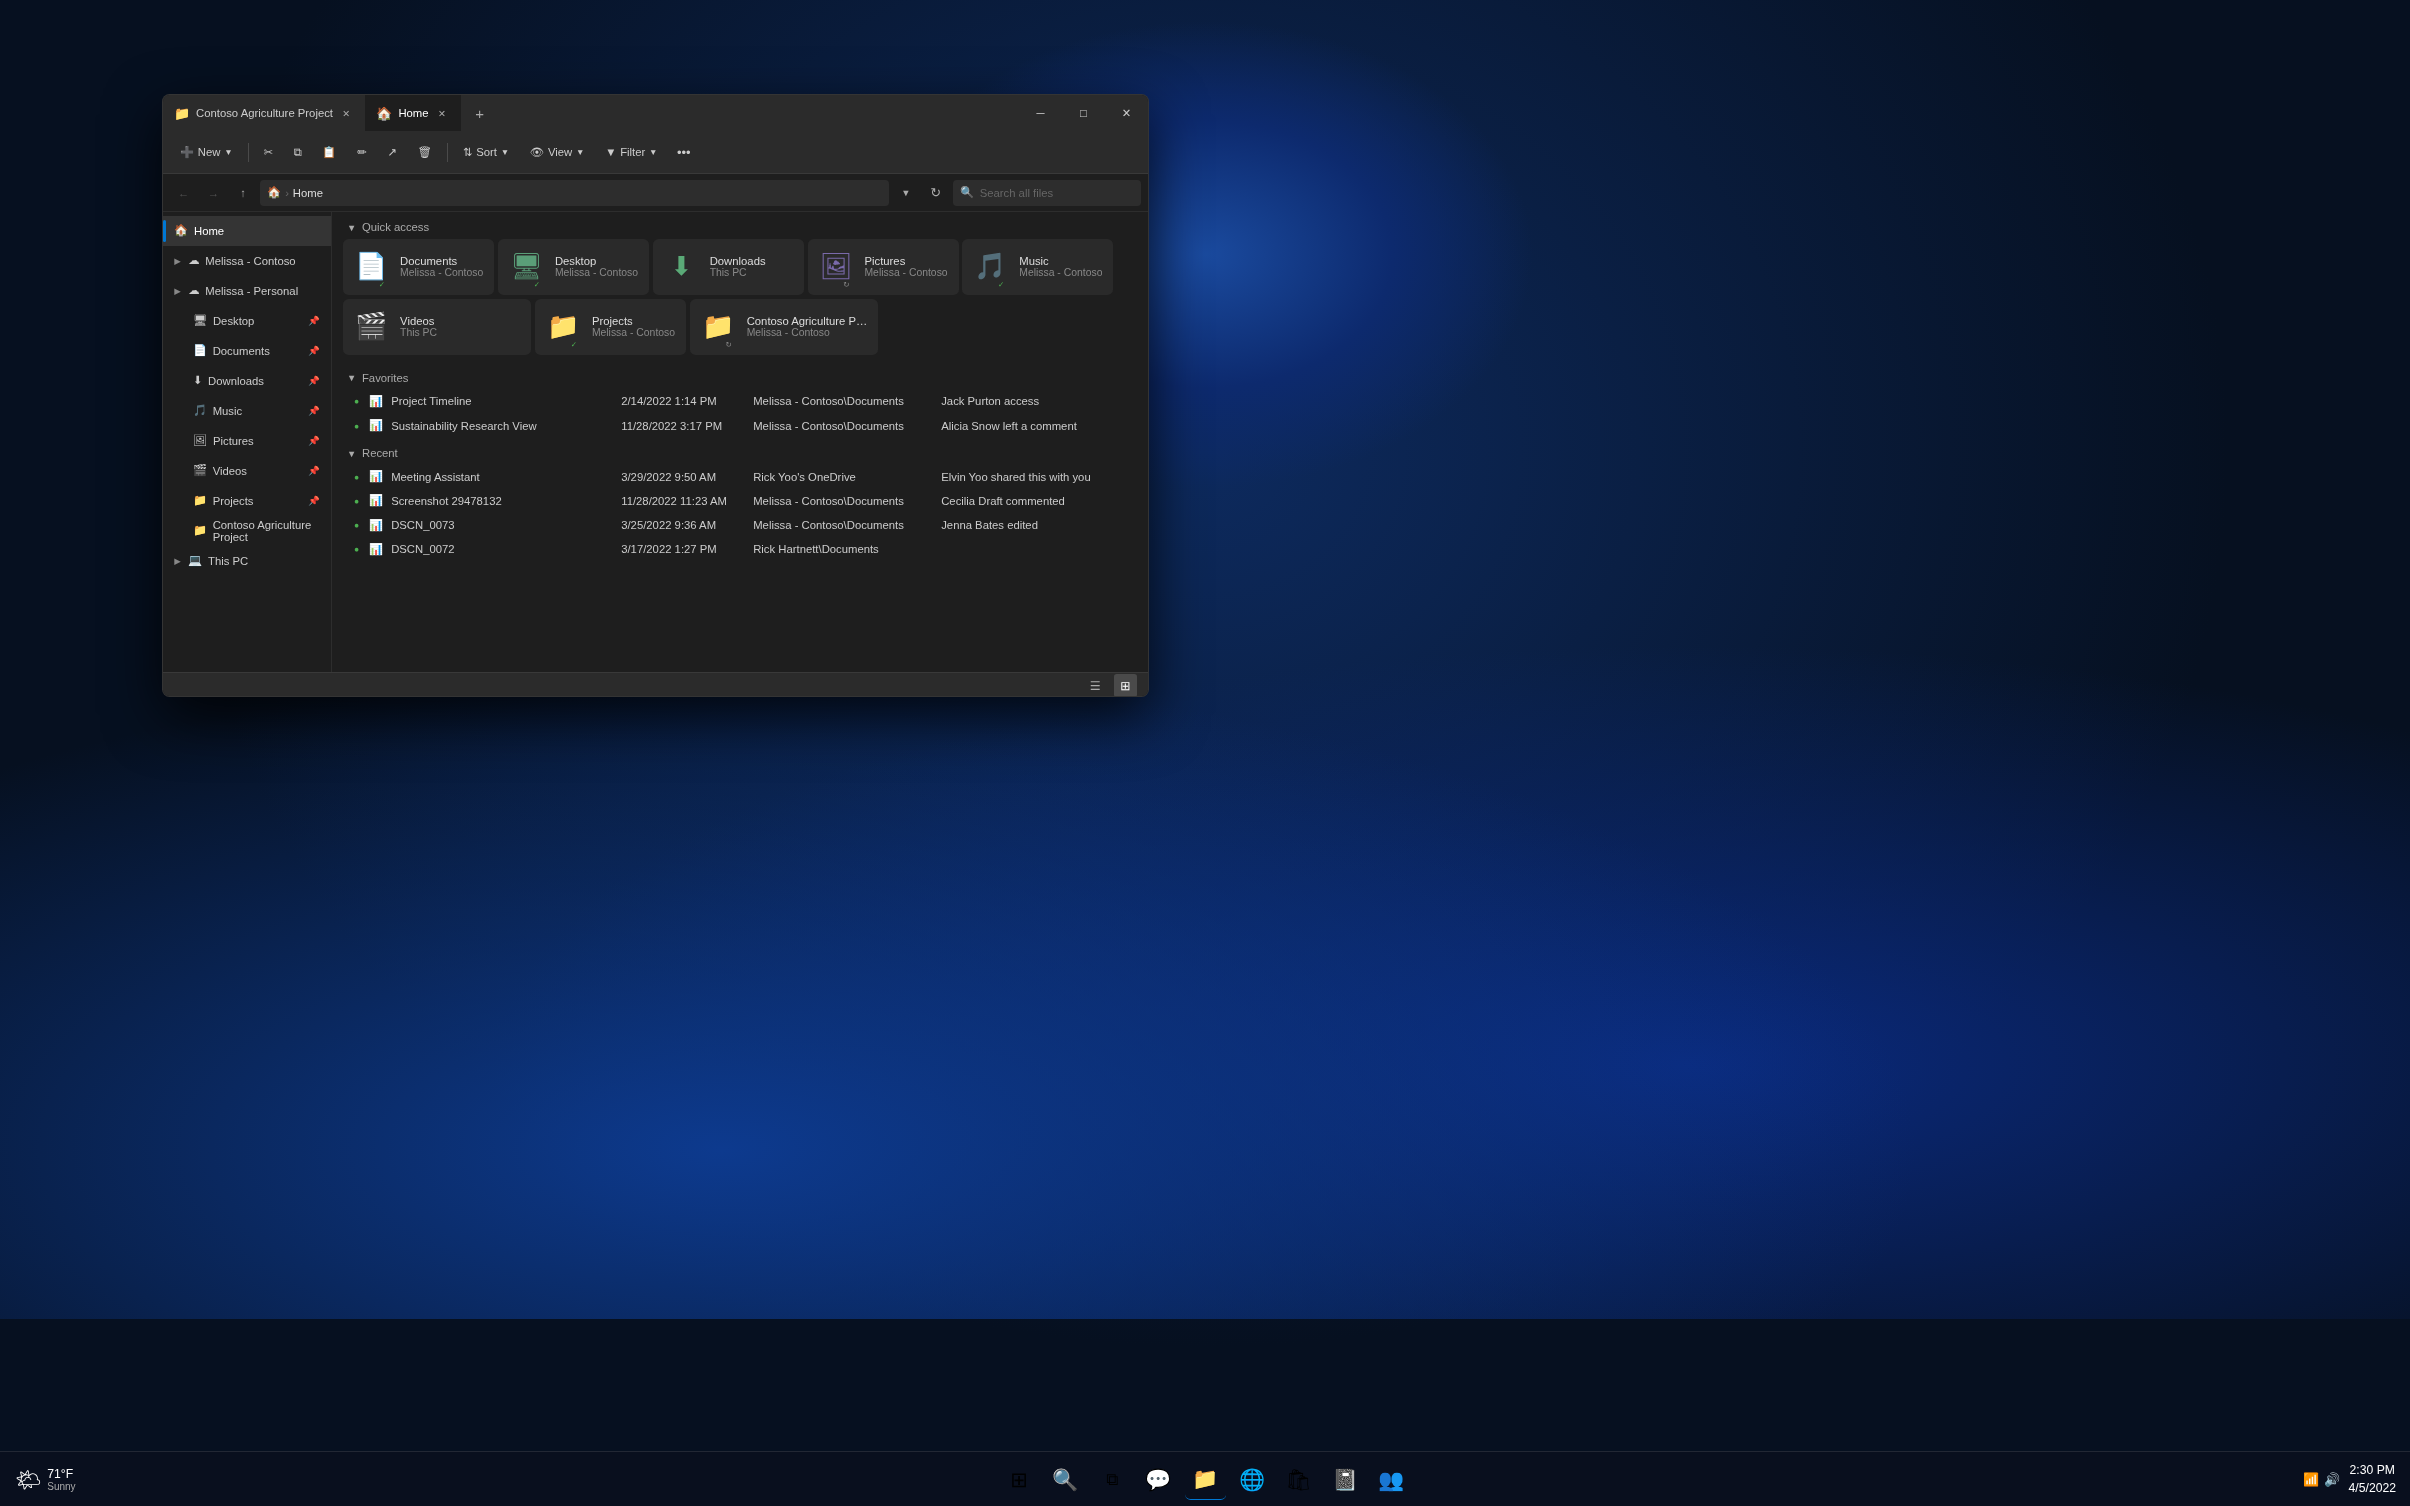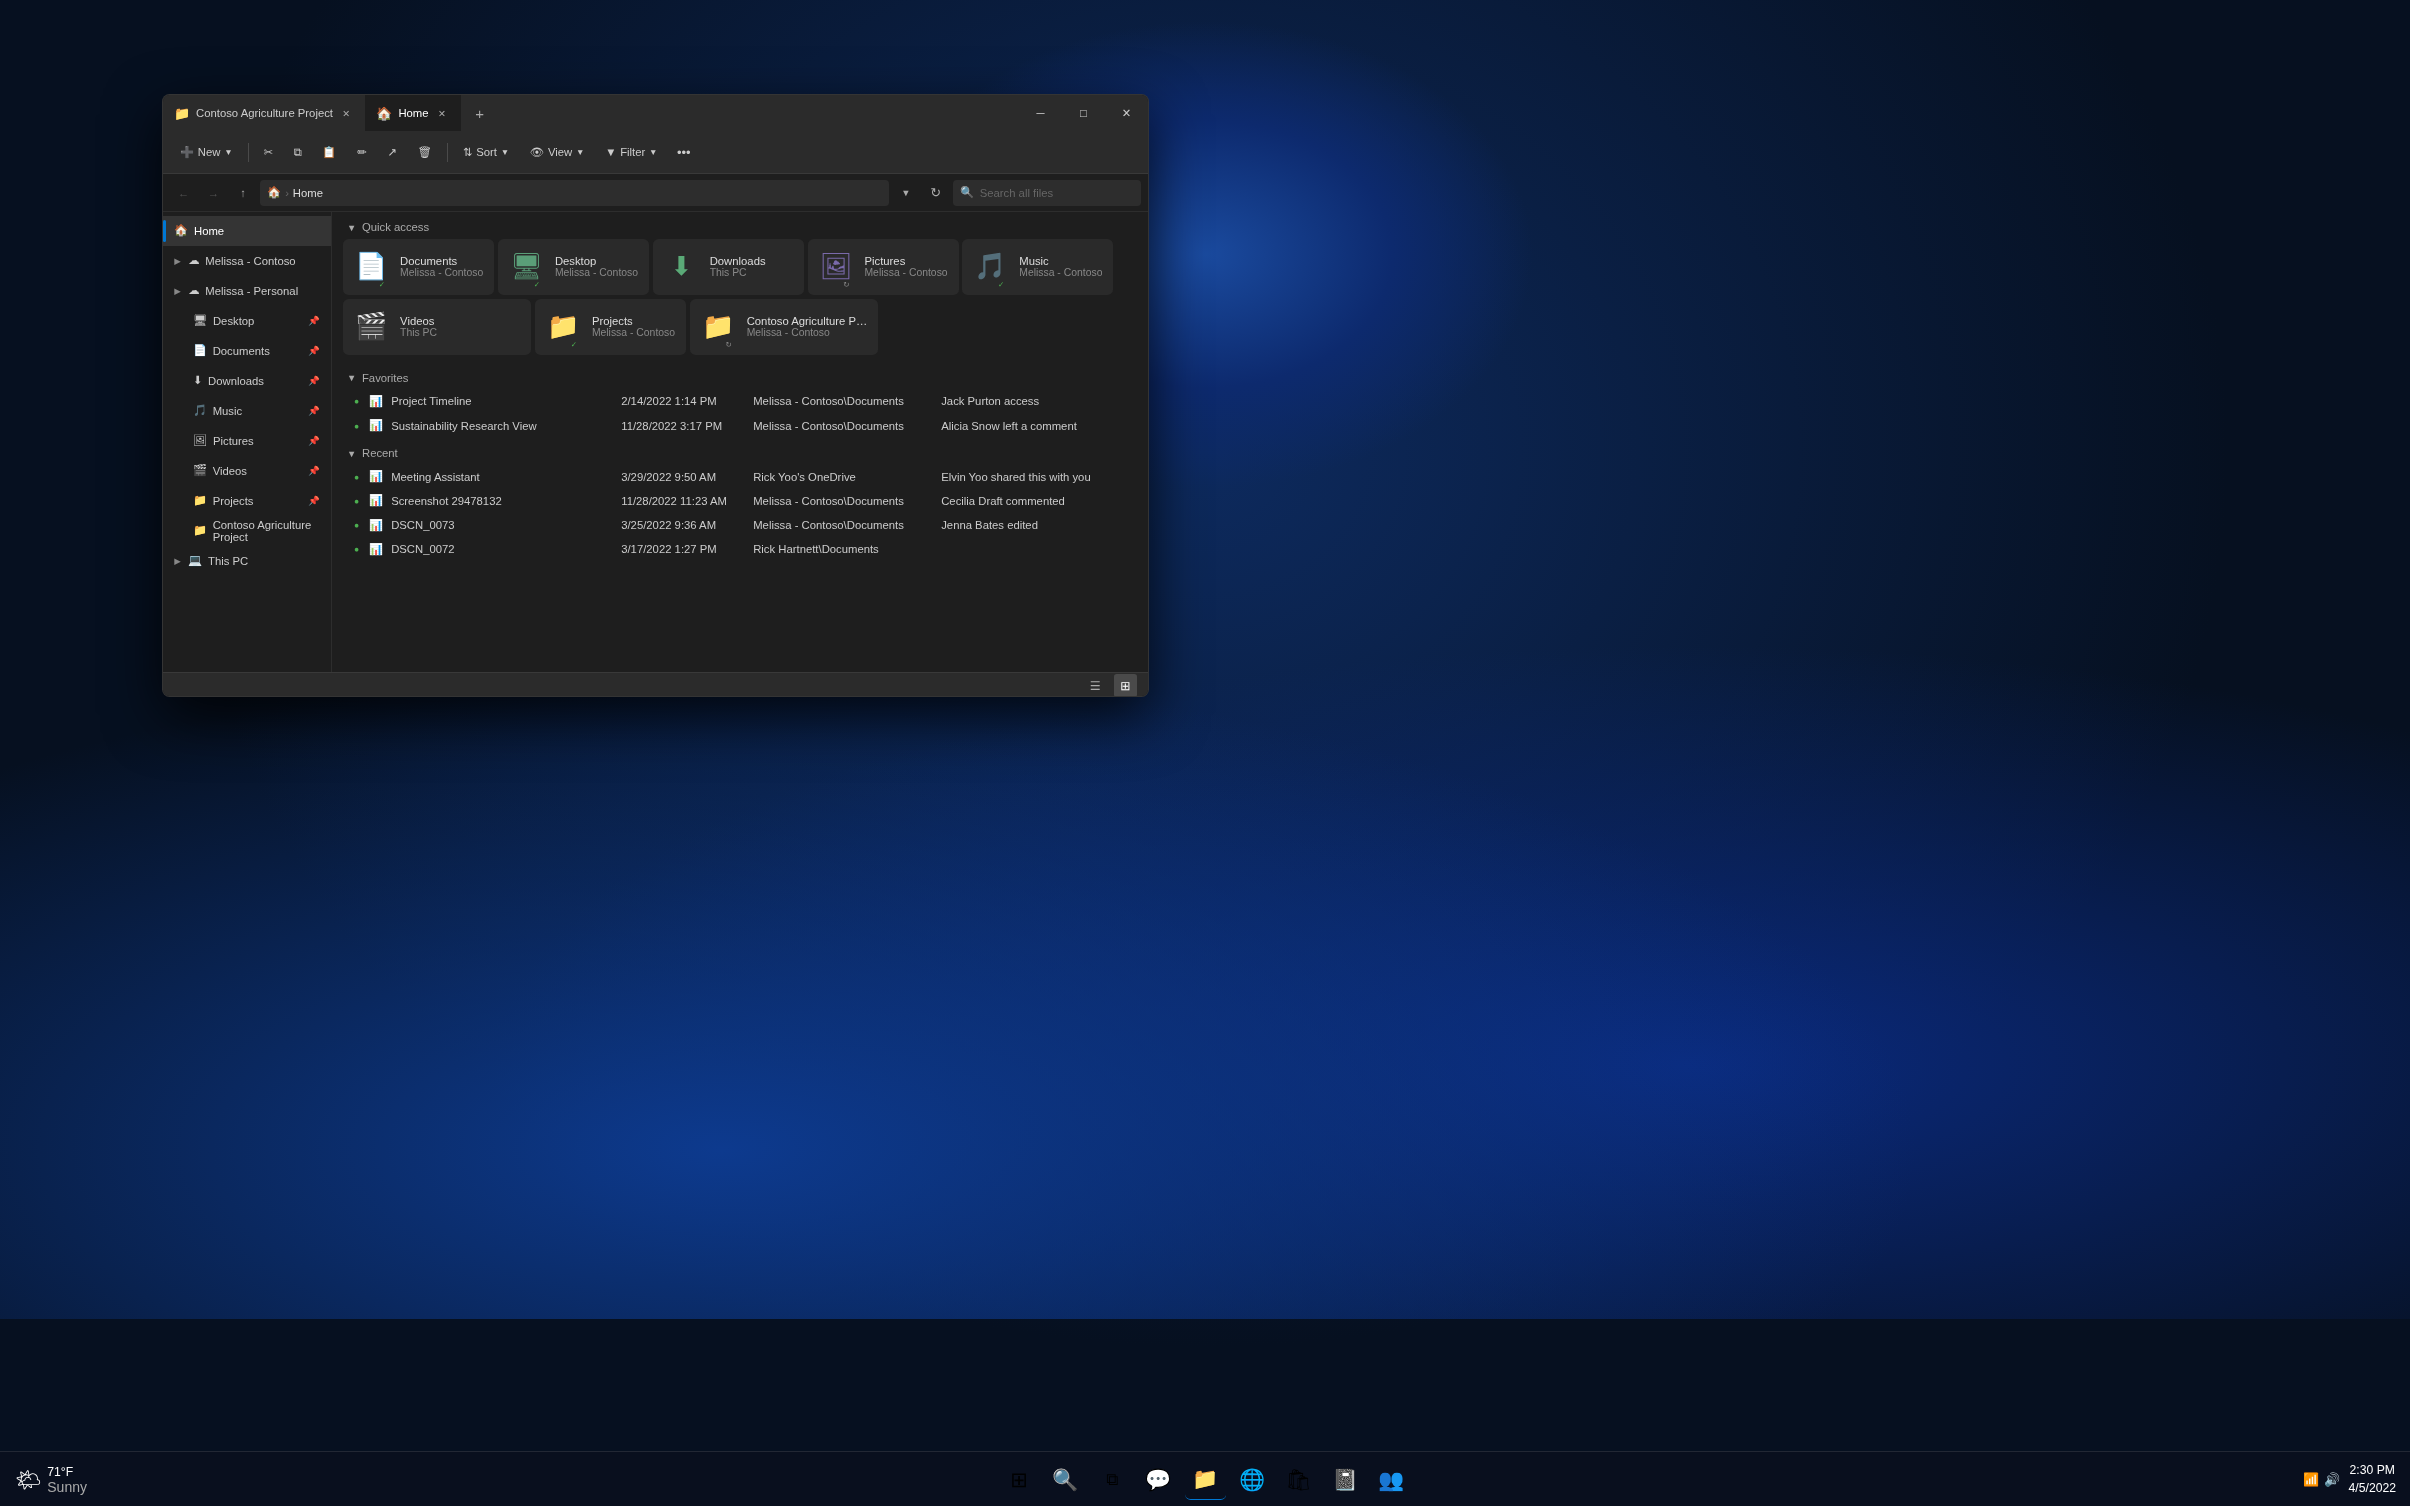--- a/index.html
+++ b/index.html
@@ -784,21 +784,21 @@
     <div class="status-view-btn active">⊞</div>
   </div>
 
 </div>
 
 <div class="taskbar">
   <div class="taskbar-left">
     <span class="weather-icon">🌤</span>
     <div>
       <div>71°F</div>
-      <div style="font-size:14px;color:#aaa;">Sunny</div>
+      <div style="font-size:10px;color:#aaa;">Sunny</div>
     </div>
   </div>
   <div class="taskbar-center">
     <div class="taskbar-icon">⊞</div>
     <div class="taskbar-icon">🔍</div>
     <div class="taskbar-icon" style="font-size:17px;">⧉</div>
     <div class="taskbar-icon">💬</div>
     <div class="taskbar-icon" style="border-bottom:1.9px solid #0078d4;">📁</div>
     <div class="taskbar-icon">🌐</div>
     <div class="taskbar-icon">🛍</div>

